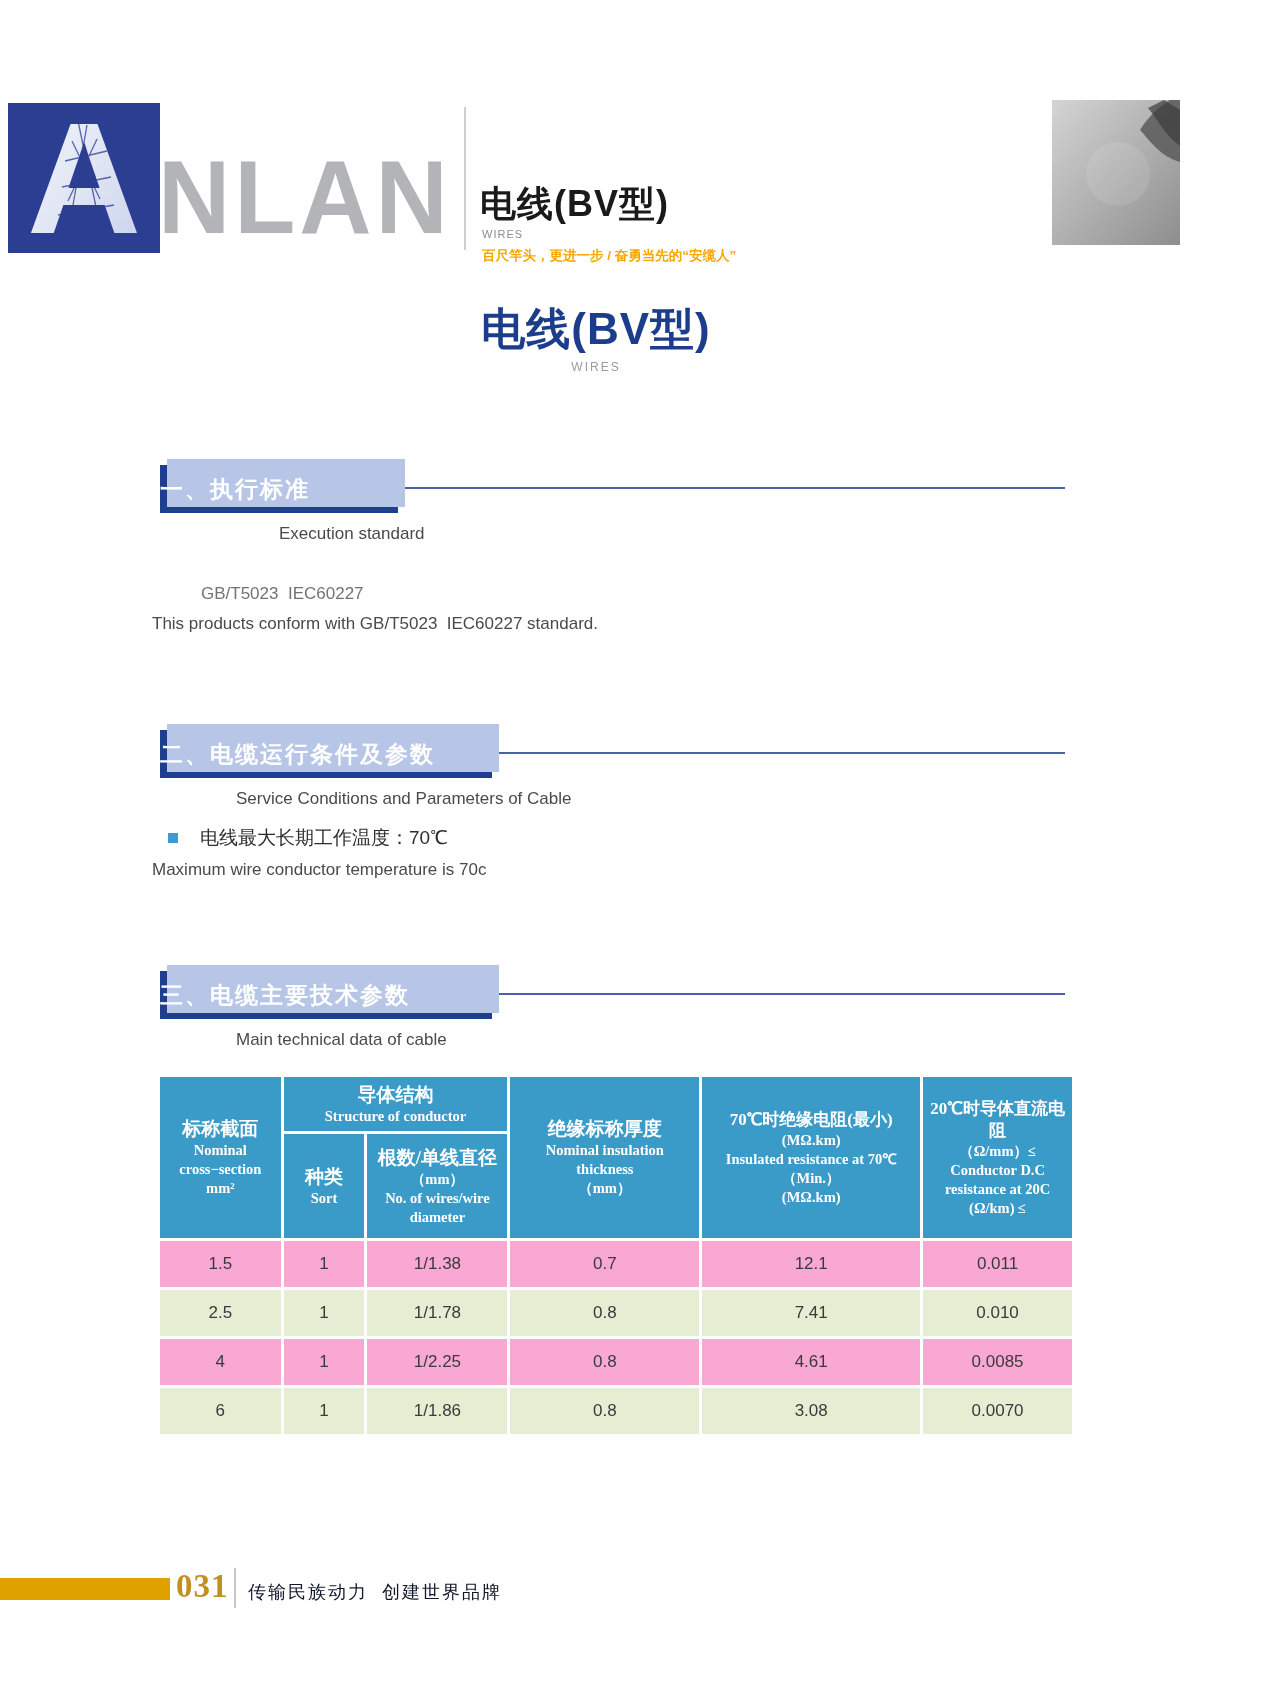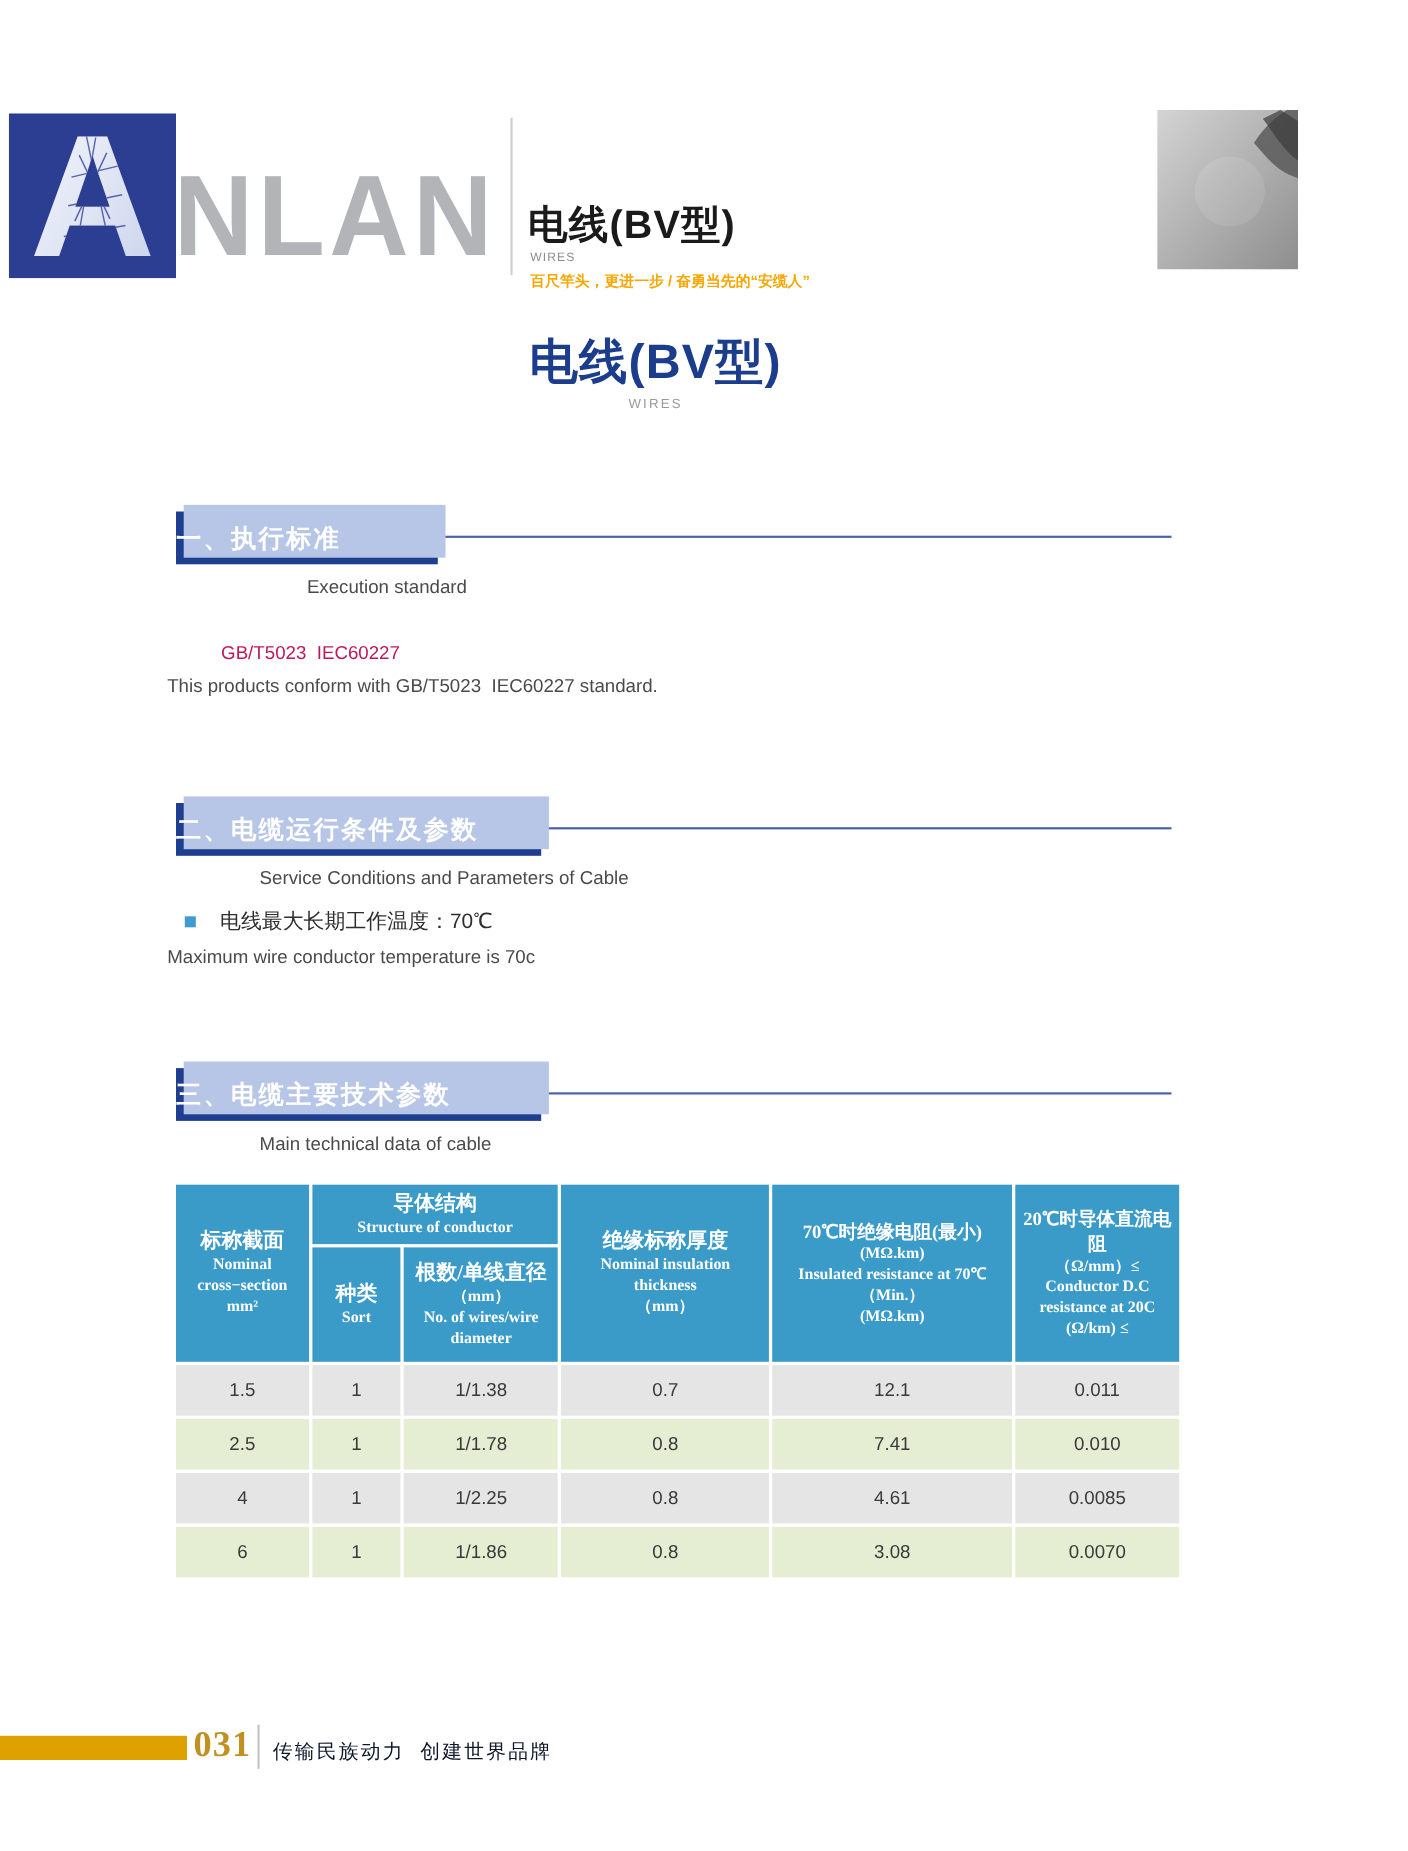--- a/index.html
+++ b/index.html
@@ -41,21 +41,21 @@
     width:100%; height:100%; background:#b7c6e6; z-index:-1;
   }
   .sec-line { height:2px; background:#4a63a8; }
   .sec-sub { font-size:17px; color:#4a4a4a; }
   .body-text { font-size:17px; color:#4a4a4a; }
   .keep-space { white-space:pre-wrap; }
 
   .sec1-box { left:160px; top:465px; width:238px; }
   .sec1-line { left:398px; top:487px; width:667px; }
   .sec1-sub { left:236px; top:524px;margin-left:43px; }
-  .std-line { left:201px; top:584px; color:#be185d; }
+  .std-line { left:201px; top:584px; color:#737373; }
   .conform-line { left:152px; top:614px; }
 
   .sec2-box { left:160px; top:730px; width:332px; }
   .sec2-line { left:492px; top:752px; width:573px; }
   .sec2-sub { left:236px; top:789px; }
   .bullet-sq { left:168px; top:833px; width:10px; height:10px; background:#3f9ad0; }
   .bullet-cn { left:200px; top:825px; font-size:19px; color:#2e2e2e; }
   .bullet-en { left:152px; top:860px; }
 
   .sec3-box { left:160px; top:971px; width:332px; }
@@ -80,21 +80,21 @@
   .th .cn.sm { font-size:17px; line-height:22px; }
   .th .en { font-size:14.5px; font-weight:bold; line-height:19px; }
   .span2r { grid-row:1 / 3; }
   .grp { grid-column:2 / 4; grid-row:1; }
   .c2 { grid-column:2; grid-row:2; }
   .c3 { grid-column:3; grid-row:2; }
   .td {
     display:flex; align-items:center; justify-content:center;
     font-size:17px; color:#3a3a3a;
   }
-  .row-blue { background:#e5e5e5; }
+  .row-blue { background:#f9a8d4; }
   .row-green { background:#e5eed2; }
 
   
   .footer-bar { left:0; top:1578px; width:170px; height:22px; background:#dfa100; }
   .footer-num {
     left:176px; top:1568px; font-family:"Liberation Serif", serif;
     font-size:33px; font-weight:bold; color:#c09020; letter-spacing:1px;
   }
   .footer-divider { left:234px; top:1568px; width:2px; height:40px; background:#c5c5c5; }
   .footer-slogan { left:248px; top:1580px; font-size:18px; color:#0f172a; letter-spacing:2px; }

